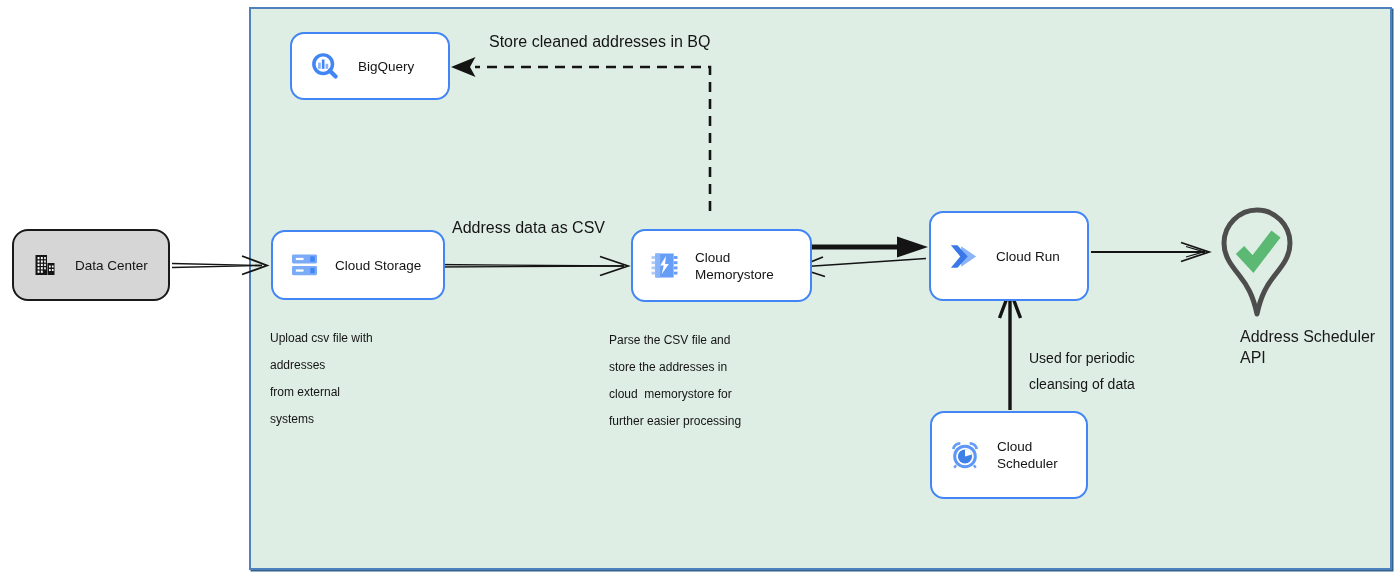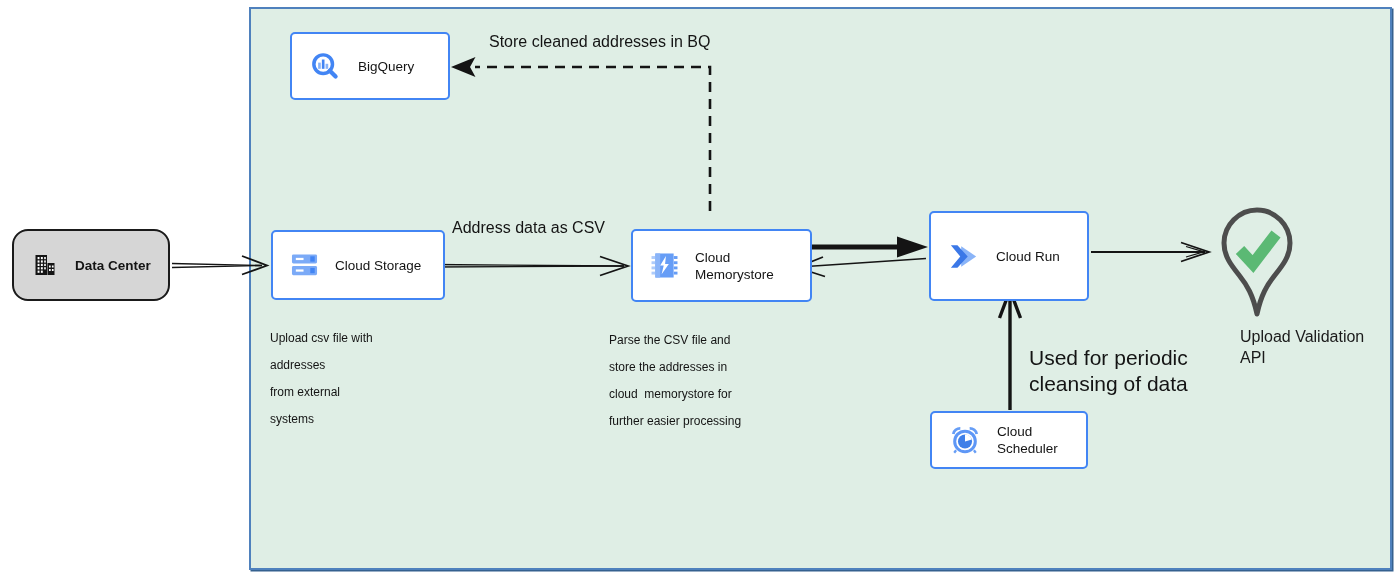--- a/index.html
+++ b/index.html
@@ -15,26 +15,26 @@
   }
   .zone{
     position:absolute;left:249px;top:7px;width:1139px;height:559px;
     background:var(--zone-fill);border:2px solid var(--zone-border);
     box-shadow:1.5px 1.5px 0 #35618f;
   }
   svg.overlay{position:absolute;left:0;top:0;width:1400px;height:580px;pointer-events:none}
   .node{
     position:absolute;display:flex;align-items:center;box-sizing:border-box;
     background:var(--node-fill);border:2px solid var(--node-border);
-    border-radius:5px;padding:0 10px 0 18px;gap:17px;
+    border-radius:14px;padding:0 10px 0 18px;gap:17px;
   }
   .node .label{font-size:13.5px;line-height:17px;color:var(--text)}
   .node .icon{flex:0 0 auto;display:flex;align-items:center}
   .node-dc{
-    background:var(--data-center-fill);border:2.5px solid #1a1a1a;border-radius:16px;font-weight:bold;
+    background:var(--data-center-fill);border:2.5px solid #1a1a1a;border-radius:16px;
   }
   .note{
     position:absolute;font-size:12px;line-height:27px;white-space:pre-wrap;color:var(--text);
   }
   .arrow-label{position:absolute;font-size:16px;white-space:nowrap;color:var(--text)}
   .pin-wrap{position:absolute;left:1217px;top:204px}
   .pin-label{
     position:absolute;left:1240px;top:326px;width:148px;
     font-size:16px;line-height:21px;color:#1a1a1a;
   }
@@ -163,47 +163,47 @@
 <div class="node" style="left:929px;top:211px;width:160px;height:90px">
   <span class="icon">
     <svg width="30" height="27" viewBox="0 0 32 28">
       <polygon points="13,3 29,14 13,25" fill="#8ab4f8"></polygon>
       <polygon points="2,2 9,2 20,14 9,26 2,26 12,14" fill="#3b78e7"></polygon>
     </svg>
   </span>
   <span class="label">Cloud Run</span>
 </div>
 
-<div class="node" style="left:930px;top:411px;width:158px;height:58px">
+<div class="node" style="left:930px;top:411px;width:158px;height:88px">
   <span class="icon">
     <svg width="30" height="31" viewBox="0 0 32 32">
       <path d="M3.5 9 A7.5 7.5 0 0 1 11 3" stroke="#669df6" stroke-width="3" fill="none"></path>
       <path d="M28.5 9 A7.5 7.5 0 0 0 21 3" stroke="#669df6" stroke-width="3" fill="none"></path>
       <path d="M6.5 26.5 L4.5 29" stroke="#669df6" stroke-width="2.5"></path>
       <path d="M25.5 26.5 L27.5 29" stroke="#669df6" stroke-width="2.5"></path>
       <circle cx="16" cy="17" r="11" fill="#ffffff" stroke="#5e97f6" stroke-width="3.2"></circle>
       <circle cx="16" cy="17" r="7.5" fill="#3f7fe8"></circle>
       <path d="M16 17 L16 9.5 A7.5 7.5 0 0 1 23.2 15 Z" fill="#ffffff"></path>
     </svg>
   </span>
   <span class="label">Cloud Scheduler</span>
 </div>
 
 <div class="pin-wrap">
   <svg width="80" height="118" viewBox="0 0 80 118">
     <path d="M40 6 C22 6 7 21 7 39 C7 52 14 61 22 71 C30 81 36 91 40 110 C44 91 50 81 58 71 C66 61 73 52 73 39 C73 21 58 6 40 6 Z" stroke="#4d4d4d" stroke-width="5" fill="none" stroke-linejoin="round"></path>
     <polyline points="23,46 36,60 59,30" stroke="#5bb974" stroke-width="11.5" fill="none"></polyline>
   </svg>
 </div>
-<div class="pin-label">Upload Validation API</div>
+<div class="pin-label">Address Scheduler API</div>
 
 <div class="arrow-label" style="left:489px;top:33px">Store cleaned addresses in BQ</div>
 <div class="arrow-label" style="left:452px;top:219px">Address data as CSV</div>
 <div class="note" style="left:270px;top:325px">Upload csv file with
 addresses
 from external
 systems</div>
 <div class="note" style="left:609px;top:327px">Parse the CSV file and
 store the addresses in
 cloud  memorystore for
 further easier processing</div>
-<div class="note" style="left:1029px;top:345px;font-size:21px;line-height:26px">Used for periodic
+<div class="note" style="left:1029px;top:345px;font-size:14px;line-height:26px">Used for periodic
 cleansing of data</div>
 
 </body></html>

